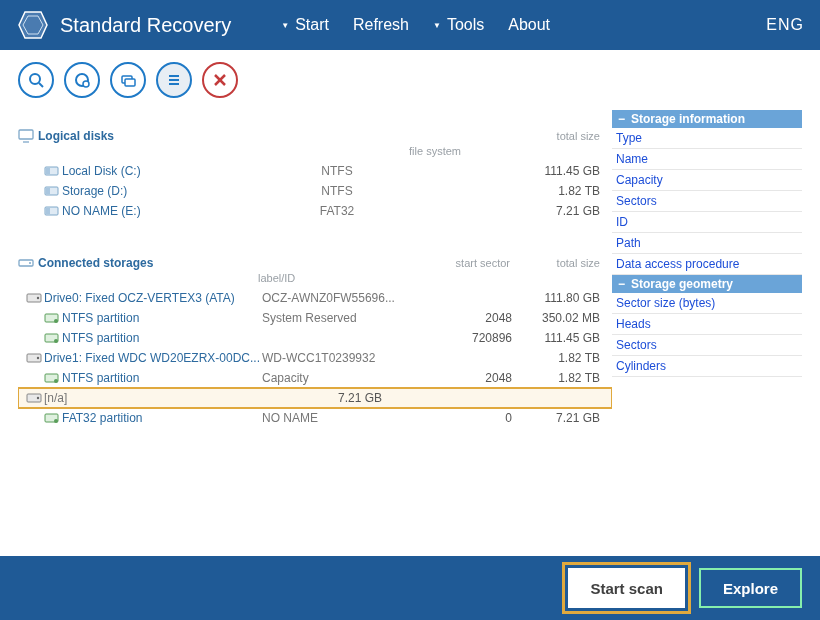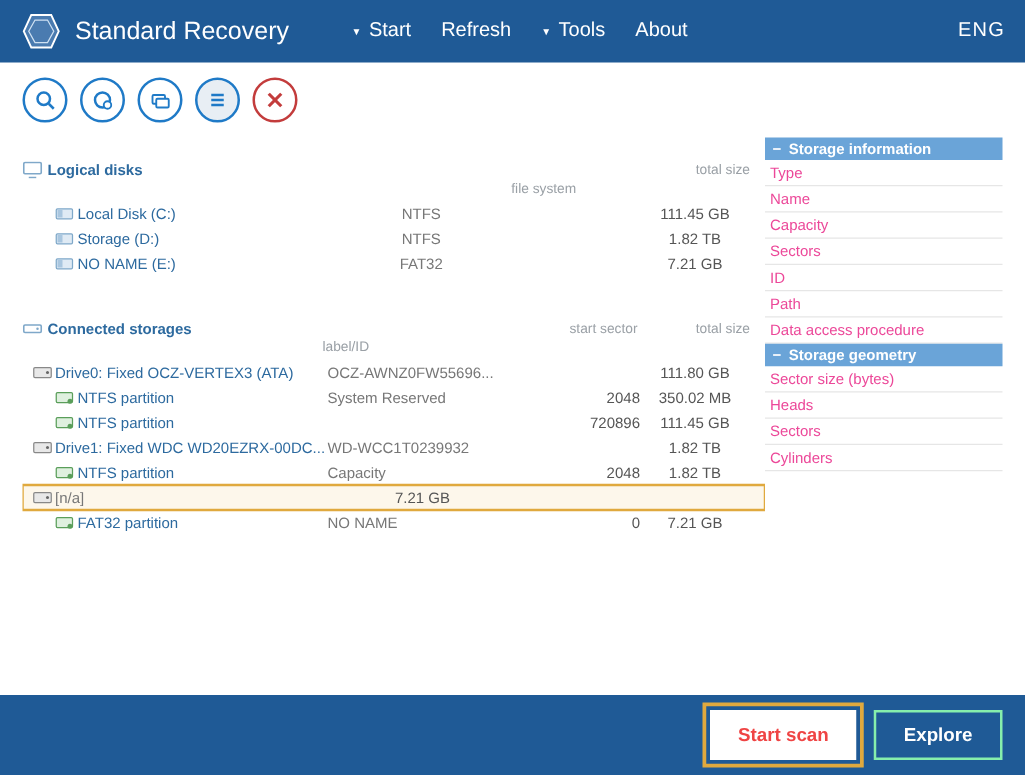--- a/index.html
+++ b/index.html
@@ -60,21 +60,21 @@
     padding: 2px 6px;
     font-size: 12px;
     display: flex;
     align-items: center;
     gap: 6px;
     font-weight: bold;
   }
   .right-panel .prop {
     padding: 3px 4px;
     border-bottom: 1px solid #e6e6e6;
-    color: #ec4899;
+    color: #1d4ed8;
   }
 
   
   .list-hdr {
     display: flex;
     align-items: center;
     font-size: 12px;
     color: #2d6a9f;
     padding: 4px 0;
     gap: 2px;
@@ -94,21 +94,21 @@
     color: #2d6a9f;
     padding: 3px 0;
     cursor: pointer;
   }
   .row .indent0 { width: 6px; }
   .row .indent1 { width: 24px; }
   .row .icon-slot { width: 20px; display:flex; align-items:center; justify-content:center; }
   .row .name { flex: 1; white-space: nowrap; overflow: hidden; text-overflow: ellipsis; }
   .row .col2 { width: 150px; color: #777; font-size: 12px; white-space:nowrap; overflow:hidden; text-overflow:ellipsis;}
   .row .col3 { width: 100px; text-align: right; color: #555; }
-  .row .col4 { width: 100px; text-align: center; color: #555; padding-right: 12px; }
+  .row .col4 { width: 100px; text-align: right; color: #555; padding-right: 12px; }
   .row.selected {
     background: #fdf7eb;
     outline: 2px solid #e0a93e;
     outline-offset: -1px;
   }
 
   .section-gap { height: 16px; }
 
   
   .bottom {
@@ -117,21 +117,21 @@
     display: flex;
     align-items: center;
     justify-content: flex-end;
     padding: 0 18px;
     gap: 14px;
   }
   .btn {
     height: 40px;
     padding: 0 22px;
     background: #fff;
-    color: #ef4444;
+    color: #404040;
     font-size: 15px;
     font-weight: bold;
     display: flex; align-items: center; justify-content: center;
     cursor: pointer;
     border: none;
   }
   .btn.secondary {
     background: transparent;
     color: #fff;
     border: 2px solid #86efac;

